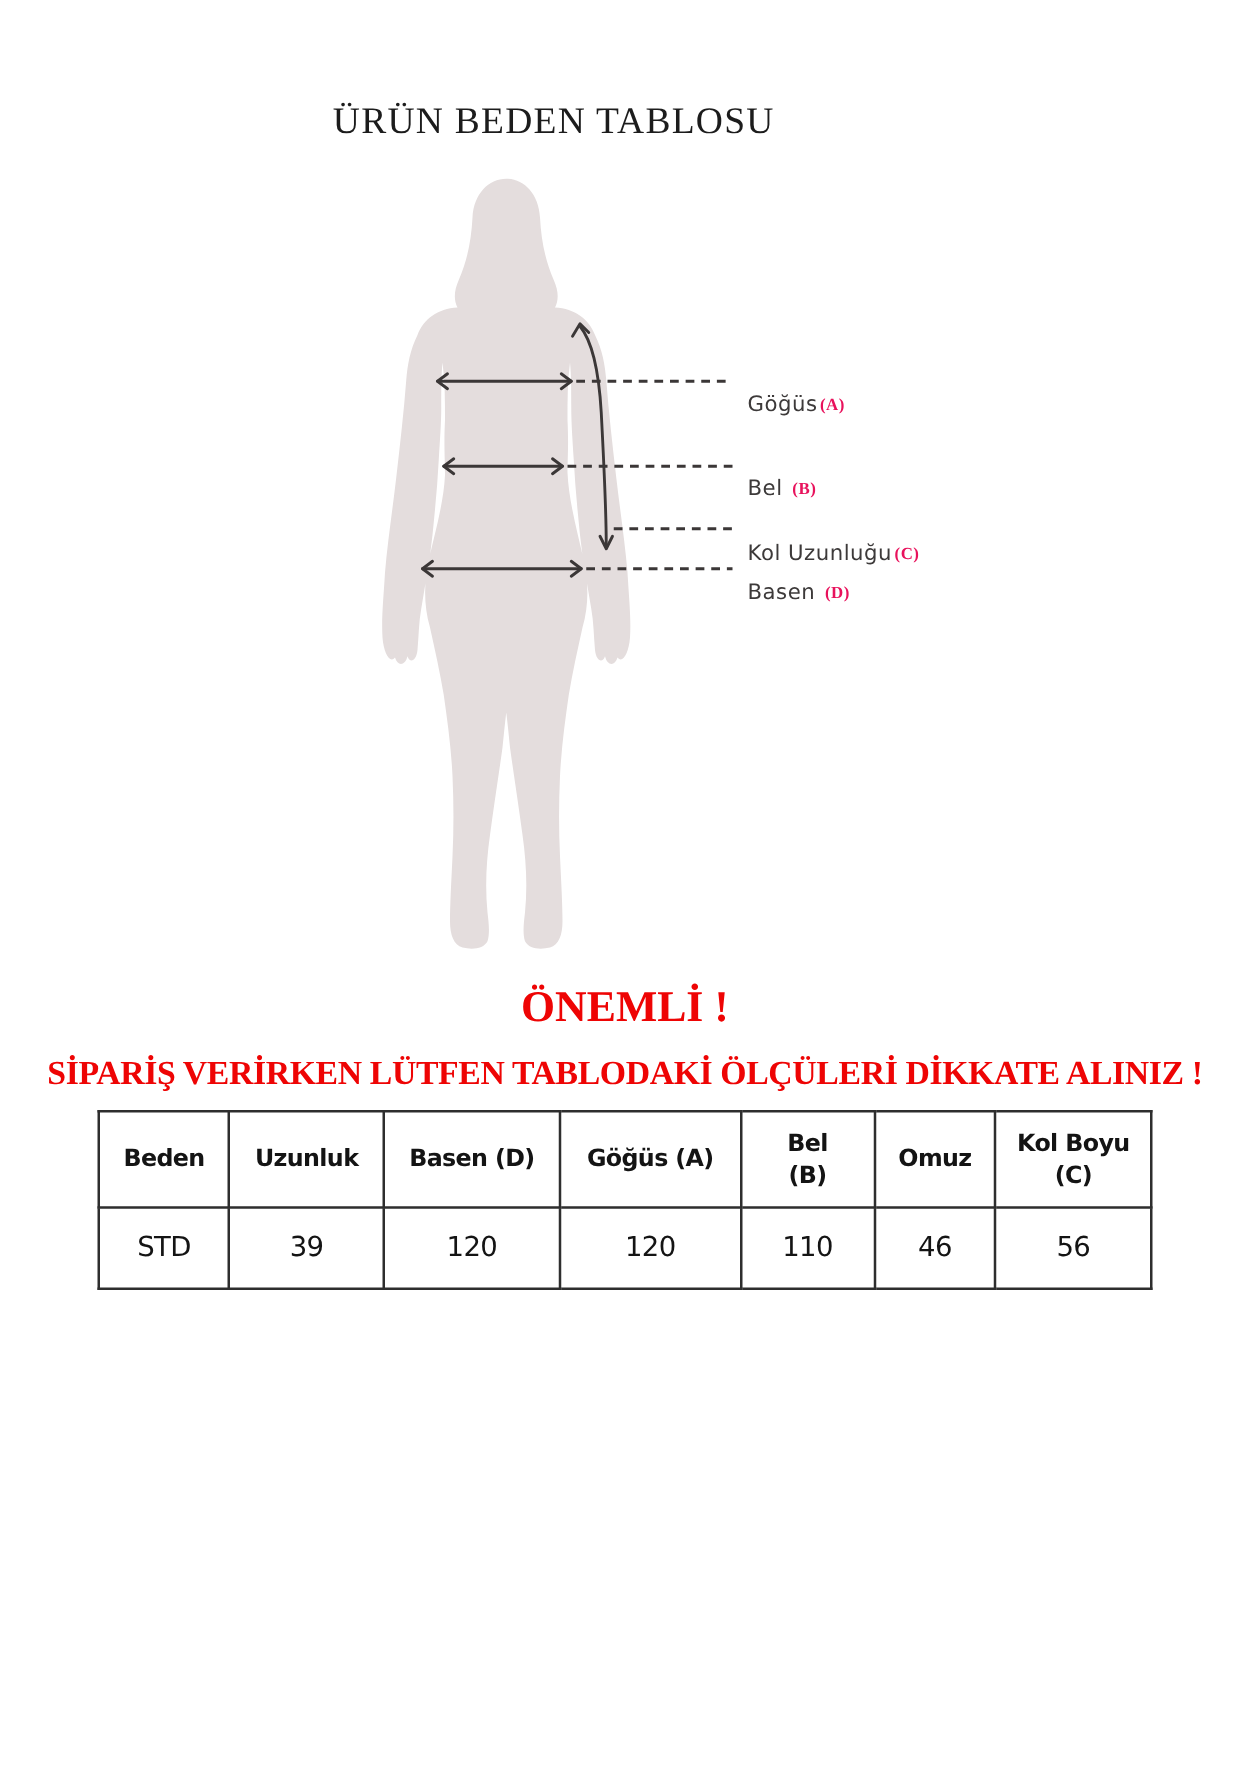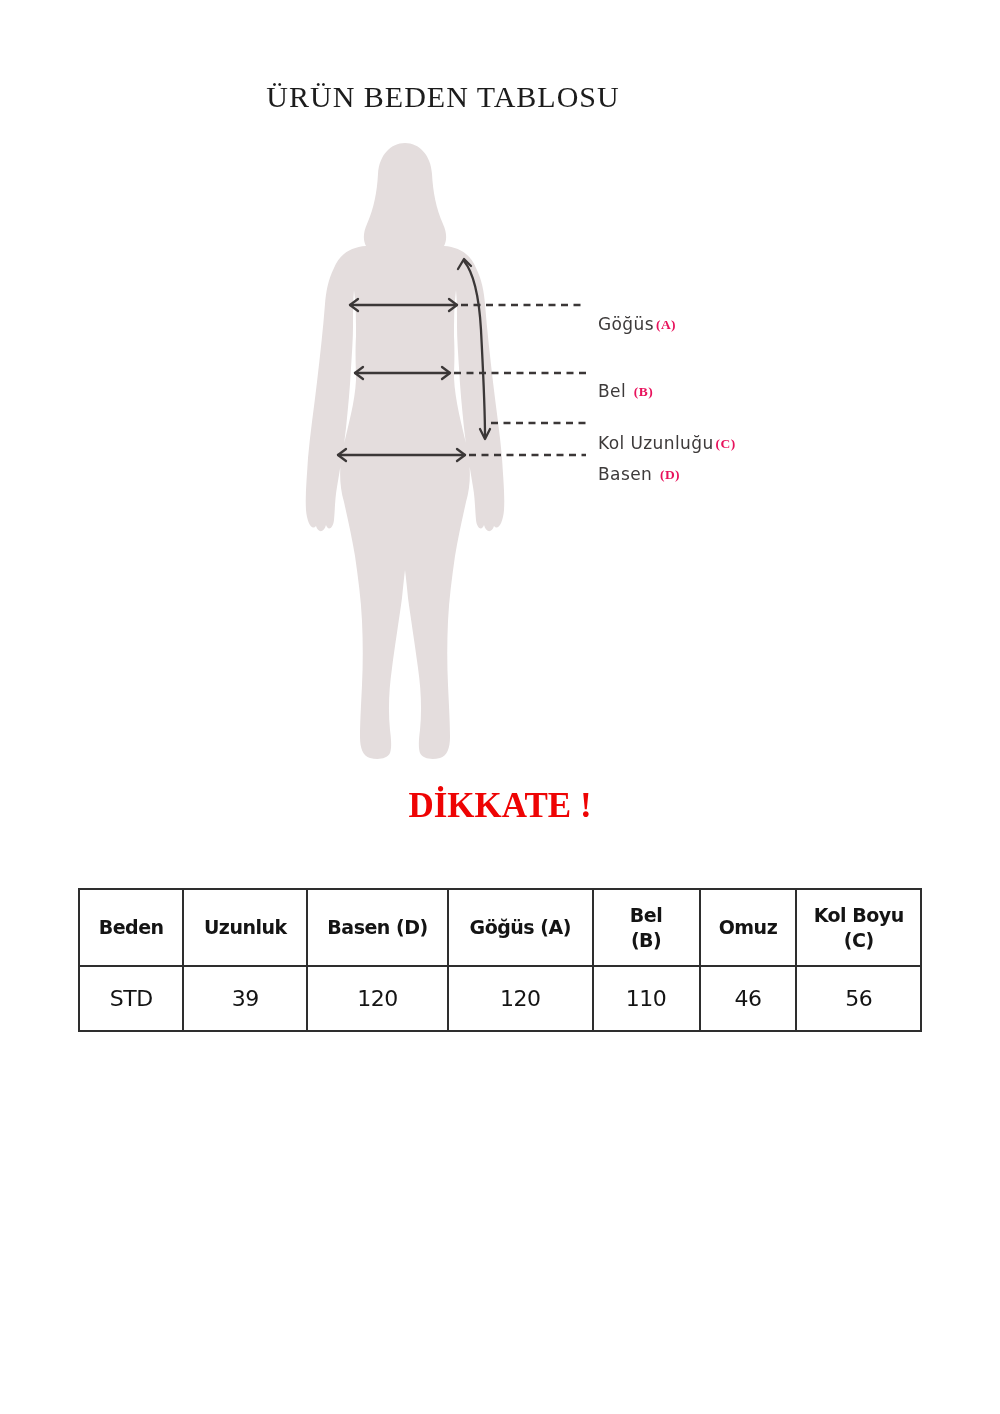--- a/index.html
+++ b/index.html
@@ -157,21 +157,22 @@
       <span>Bel</span> <span class="mletter" style="color:#e8125c">(B)</span>
     </div>
     <div class="mlabel" style="top:285px">
       <span>Kol Uzunluğu</span><span class="mletter" style="color:#e8125c">(C)</span>
     </div>
     <div class="mlabel" style="top:316px">
       <span>Basen</span> <span class="mletter" style="color:#e8125c">(D)</span>
     </div>
   </div>
 
-  <div class="onemli" style="color:#ee0404">DİKKATE !</div>
+  <div class="onemli" style="color:#ee0404">ÖNEMLİ !</div>
+  <div class="warning" style="color:#ee0404">SİPARİŞ VERİRKEN LÜTFEN TABLODAKİ ÖLÇÜLERİ DİKKATE ALINIZ !</div>
 
   <table class="size-table">
     <colgroup>
       <col style="width:12.4%">
         <col style="width:14.7%">
         <col style="width:16.7%">
       <col style="width:17.2%">
         <col style="width:12.7%">
         <col style="width:11.5%">
       <col style="width:14.8%">

